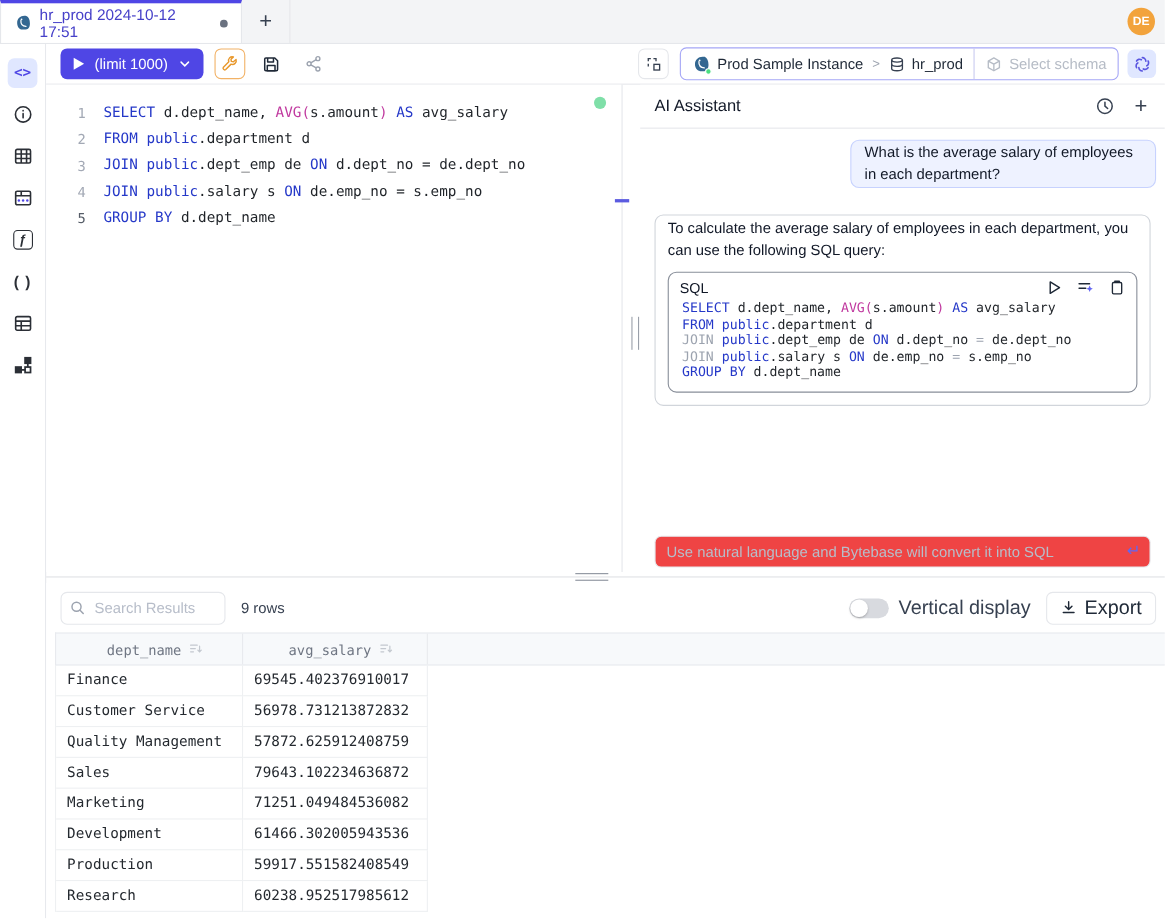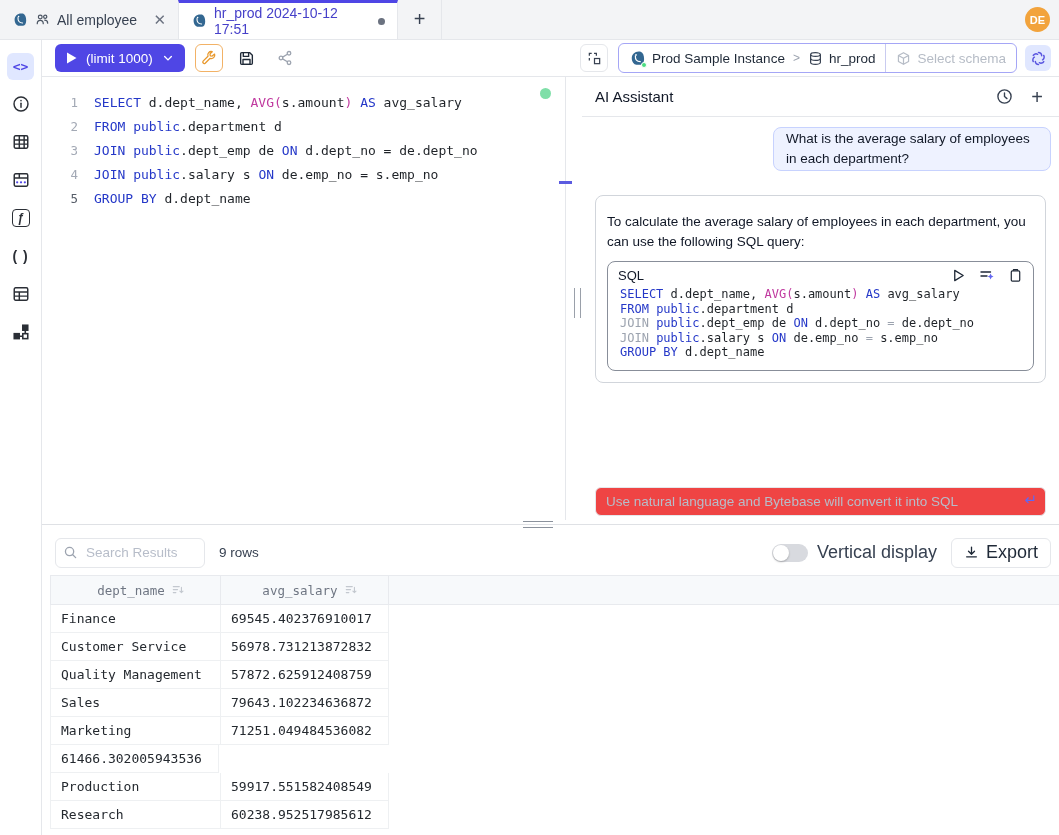--- a/index.html
+++ b/index.html
@@ -60,21 +60,21 @@
   .hdiv-line { position:absolute; left:42px; top:524px; width:1017px; height:1px; background:#dfe1e5; }
   .hdiv-handle { position:absolute; left:523px; top:521px; width:30px; height:7px; border-top:1.5px solid #8a919c; border-bottom:1.5px solid #8a919c; cursor:row-resize; }
 
   
   .ai-panel { position:absolute; left:582px; top:77px; width:477px; height:443px; background:#fff; }
   .ai-header { height:40px; display:flex; align-items:center; padding:0 16px 0 13px; border-bottom:1px solid #e5e7eb; }
   .ai-title { font-size:15px; color:#111827; }
   .ai-header-icons { margin-left:auto; display:flex; align-items:center; gap:18px; color:#374151; }
   .ai-plus { font-size:20px; color:#374151; line-height:1; cursor:pointer; }
   .user-bubble { position:absolute; top:50px; right:8px; width:278px; background:#eef2ff; border:1px solid #c7d2fe; border-radius:8px; padding:1px 12px; font-size:13.5px; line-height:20px; color:#111827; }
-  .ai-reply { position:absolute; top:118px; left:13px; right:13px; border:1px solid #d1d5db; border-radius:8px; padding:16px 11px 11px 11px; }
+  .ai-reply { position:absolute; top:118px; left:13px; right:13px; border:1px solid #d1d5db; border-radius:8px; padding:2px 11px 11px 11px; }
   .ai-reply-text { font-size:13.5px; line-height:20px; color:#111827; }
   .sql-box { margin-top:9px; border:1.2px solid #888e99; border-radius:8px; overflow:hidden; }
   .sql-box-header { display:flex; align-items:center; padding:5px 10px 2px 10px; }
   .sql-box-label { font-size:13px; color:#111827; }
   .sql-box-icons { margin-left:auto; display:flex; align-items:center; gap:13px; color:#1f2937; }
   .sql-box-icons > span { cursor:pointer; display:flex; }
   .ai-code { padding:2px 10px 10px 12px; font-family:"DejaVu Sans Mono", monospace; }
   .ai-code-line { font-size:12px; line-height:14.5px; white-space:pre; }
   .ai-input-wrap { position:absolute; top:410px; left:13px; right:13px; height:29px; }
   .ai-input { width:100%; height:100%; border:1px solid #e5e7eb; border-radius:6px; padding:0 30px 0 10px; font-size:13.5px; font-family:inherit; color:#1f2937; outline:none; background:#ef4444; }
@@ -105,39 +105,20 @@
   .gr-cell { display:flex; align-items:center; padding-left:10px; font-size:13px; color:#24292f; border-right:1px solid #eef0f2; border-bottom:1px solid #eef0f2; white-space:nowrap; overflow:hidden; }
   .gr-cell.c1 { width:170px; } .gr-cell.c2 { width:168px; }
   .sort-ic { color:#c3c8cf; }
 </style>
 </head>
 <body>
 
 <div class="app">
 
   <div class="tabbar">
-    <div class="tab tab-first">
-      <span>
-        <svg width="16" height="16" viewBox="0 0 16 16">
-            <path d="M11 1.6C6.2.6 2.6 3.6 2.6 7.8c0 3.4 2.1 6 4.4 6h3.6c2.2 0 3.6-2.2 3.6-5.4 0-3.4-1.1-5.9-3.2-6.8z" fill="#336791"></path>
-            <path d="M6 5.6c-.2 3 1.6 5.2 4.6 5.4" stroke="#fff" stroke-width="1.1" fill="none" stroke-linecap="round"></path>
-            <circle cx="6.6" cy="4.6" r=".8" fill="#fff"></circle>
-          </svg>
-      </span>
-      <span>
-        <svg width="15" height="15" viewBox="0 0 16 16" fill="none" stroke="#4b5563" stroke-width="1.3" stroke-linecap="round">
-            <circle cx="5.6" cy="5.4" r="2"></circle>
-            <path d="M2.4 12.4c0-2 1.5-3.4 3.2-3.4s3.2 1.4 3.2 3.4"></path>
-            <circle cx="10.9" cy="5" r="1.7"></circle>
-            <path d="M10.3 8.6c1.8 0 3.2 1.5 3.2 3.3"></path>
-          </svg>
-      </span>
-      <span>All employee</span>
-      <span class="tab-close">✕</span>
-    </div>
 
     <div class="tab tab-active">
       <span>
         <svg width="16" height="16" viewBox="0 0 16 16">
             <path d="M11 1.6C6.2.6 2.6 3.6 2.6 7.8c0 3.4 2.1 6 4.4 6h3.6c2.2 0 3.6-2.2 3.6-5.4 0-3.4-1.1-5.9-3.2-6.8z" fill="#336791"></path>
             <path d="M6 5.6c-.2 3 1.6 5.2 4.6 5.4" stroke="#fff" stroke-width="1.1" fill="none" stroke-linecap="round"></path>
             <circle cx="6.6" cy="4.6" r=".8" fill="#fff"></circle>
           </svg>
       </span>
       <span>hr_prod 2024-10-12 17:51</span>
@@ -432,20 +413,21 @@
           </div>
           <div class="grid-row">
             <div class="gr-cell c1">Sales</div>
             <div class="gr-cell c2">79643.102234636872</div>
           </div>
           <div class="grid-row">
             <div class="gr-cell c1">Marketing</div>
             <div class="gr-cell c2">71251.049484536082</div>
           </div>
           <div class="grid-row">
+            <div class="gr-cell c1">Development</div>
             <div class="gr-cell c2">61466.302005943536</div>
           </div>
           <div class="grid-row">
             <div class="gr-cell c1">Production</div>
             <div class="gr-cell c2">59917.551582408549</div>
           </div>
           <div class="grid-row">
             <div class="gr-cell c1">Research</div>
             <div class="gr-cell c2">60238.952517985612</div>
           </div>

